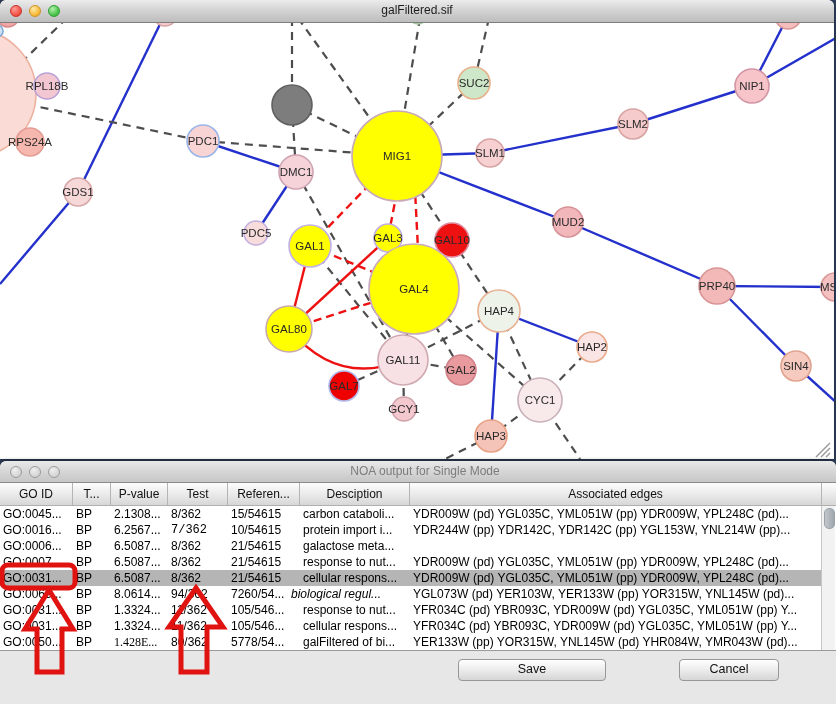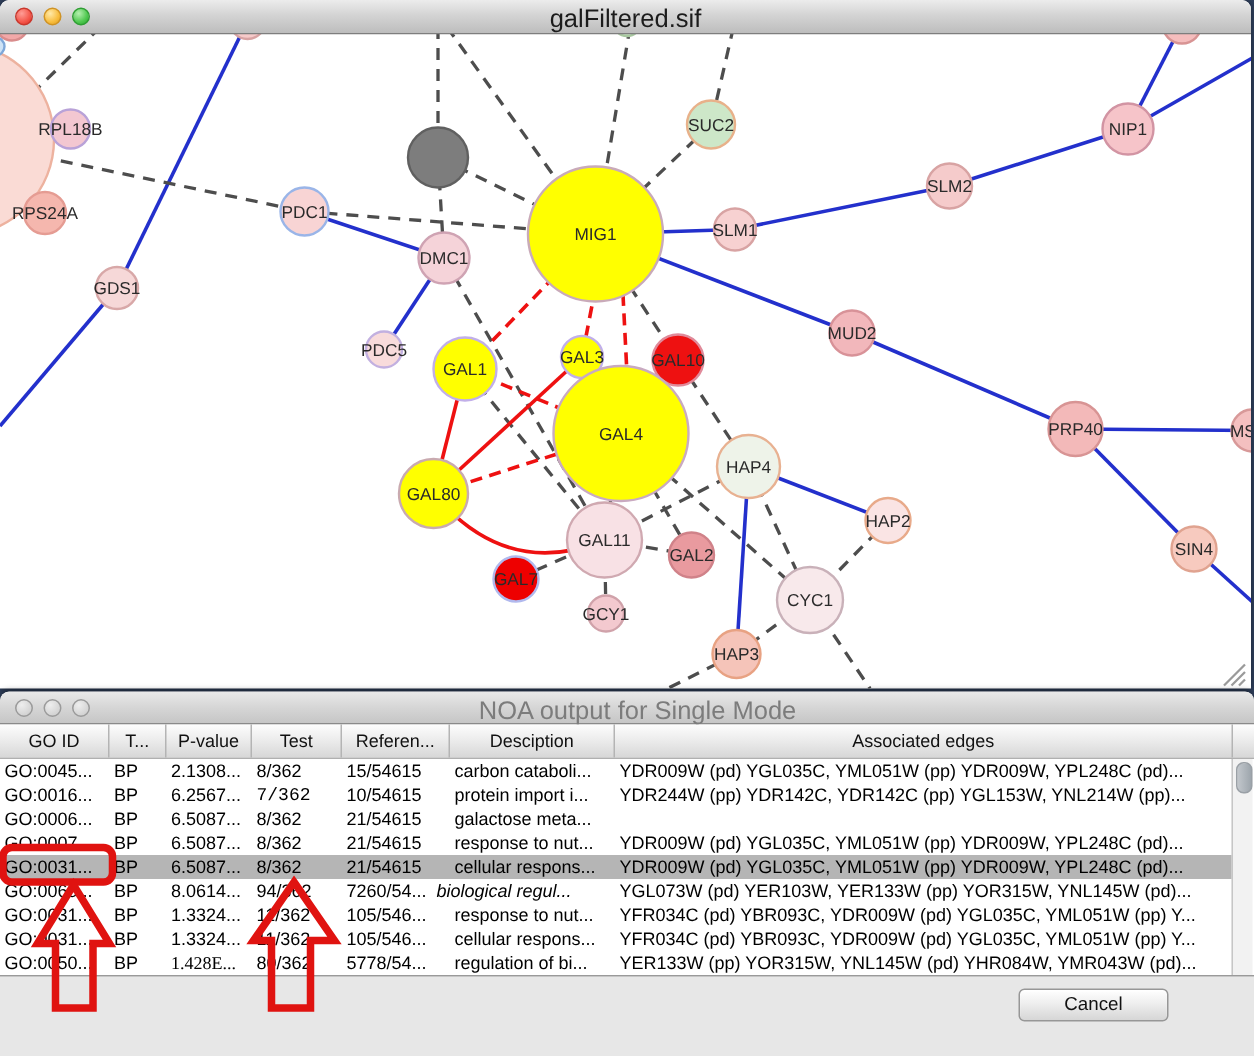--- a/index.html
+++ b/index.html
@@ -6,21 +6,21 @@
     background:#31425f;font-family:"Liberation Sans",sans-serif;
     -webkit-font-smoothing:antialiased;}
   .window{position:absolute;overflow:hidden;}
   #net-window{left:0;top:0;width:834px;height:459px;background:#fff;
     border-radius:6px 6px 0 0;box-shadow:0 0 4px rgba(0,0,0,.5);}
   #net-svg{position:absolute;left:0;top:0;}
   .titlebar{position:absolute;left:0;top:0;width:100%;height:22px;z-index:5;
     background:linear-gradient(#ececec,#d4d4d4 45%,#bdbdbd);
     border-bottom:1px solid #7e7e7e;border-radius:6px 6px 0 0;}
   .titlebar .title{position:absolute;left:0;right:0;top:3px;text-align:center;
-    font-size:17px;color:#1c1c1c;}
+    font-size:12px;color:#1c1c1c;}
   .titlebar.inactive .title{color:#7c7c7c;}
   .tl{position:absolute;top:5px;width:12px;height:12px;border-radius:50%;box-sizing:border-box;}
   .tl.close{left:10px;} .tl.min{left:29px;} .tl.max{left:48px;}
   .active .tl.close{background:radial-gradient(circle at 35% 30%,#ff9d96,#f4564a 60%,#da2d22);border:1px solid #c9372c;}
   .active .tl.min{background:radial-gradient(circle at 35% 30%,#ffe9a8,#f8bd3e 60%,#dd9c1f);border:1px solid #cf9325;}
   .active .tl.max{background:radial-gradient(circle at 35% 30%,#b5f0b0,#4fc84f 60%,#2aa32e);border:1px solid #2f9e33;}
   .inactive .tl{background:radial-gradient(circle at 35% 30%,#eee,#c9c9c9);border:1px solid #9b9b9b;}
 
   #noa-window{left:0;top:461px;width:836px;height:243px;background:#e7e7e7;
     border-radius:6px 6px 0 0;box-shadow:0 0 4px rgba(0,0,0,.5);}
@@ -271,28 +271,29 @@
           <div class="tcell" style="left: 231px; width: 68px;">105/546...</div>
           <div class="tcell" style="left: 303px; width: 106px;">cellular respons...</div>
           <div class="tcell" style="left: 413px; width: 408px;">YFR034C (pd) YBR093C, YDR009W (pd) YGL035C, YML051W (pp) Y...</div>
         </div>
         <div class="trow" style="top: 128px;">
           <div class="tcell" style="left: 3px; width: 69px;">GO:0050...</div>
           <div class="tcell" style="left: 76px; width: 34px;">BP</div>
           <div class="tcell" style="left: 114px; width: 53px; font-family: Liberation Serif, serif;">1.428E...</div>
           <div class="tcell" style="left: 171px; width: 56px;">80/362</div>
           <div class="tcell" style="left: 231px; width: 68px;">5778/54...</div>
-          <div class="tcell" style="left: 303px; width: 106px;">regulation of bi...</div>
+          <div class="tcell" style="left: 303px; width: 106px;">galFiltered of bi...</div>
           <div class="tcell" style="left: 413px; width: 408px;">YER133W (pp) YOR315W, YNL145W (pd) YHR084W, YMR043W (pd)...</div>
         </div>
       </div>
     <div id="vscroll">
       <div id="vthumb"></div>
     </div>
   </div>
+  <div class="btn" id="save-btn">Save</div>
   <div class="btn" id="cancel-btn">Cancel</div>
 </div>
 
 <svg id="annot" width="836" height="704">
   <rect id="annot-box" fill="none" rx="6" x="2" y="565" width="73" height="23" stroke="#e01310" stroke-width="5" stroke-linejoin="miter"></rect>
   <polygon id="annot-arrow1" fill="none" points="49,590 73,629 62,629 62,672 37,672 37,629 25,629" stroke="#e01310" stroke-width="5" stroke-linejoin="miter"></polygon>
   <polygon id="annot-arrow2" fill="none" points="196,588 223,627 207,627 207,672 181,672 181,627 169,627" stroke="#e01310" stroke-width="5" stroke-linejoin="miter"></polygon>
 </svg>
 
 </body></html>

